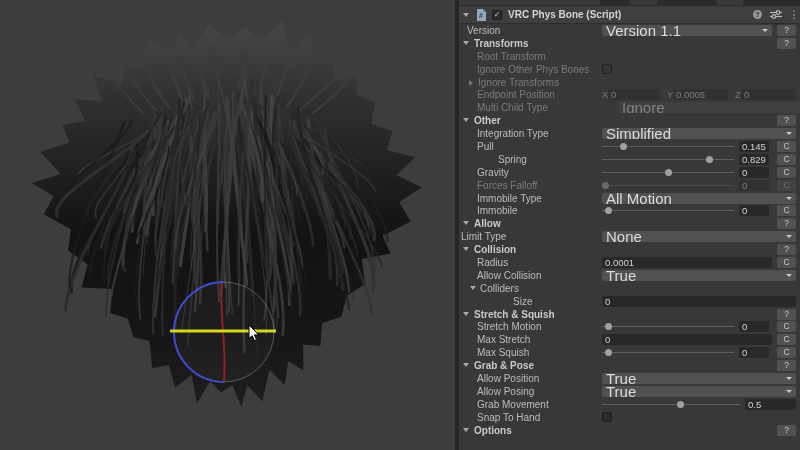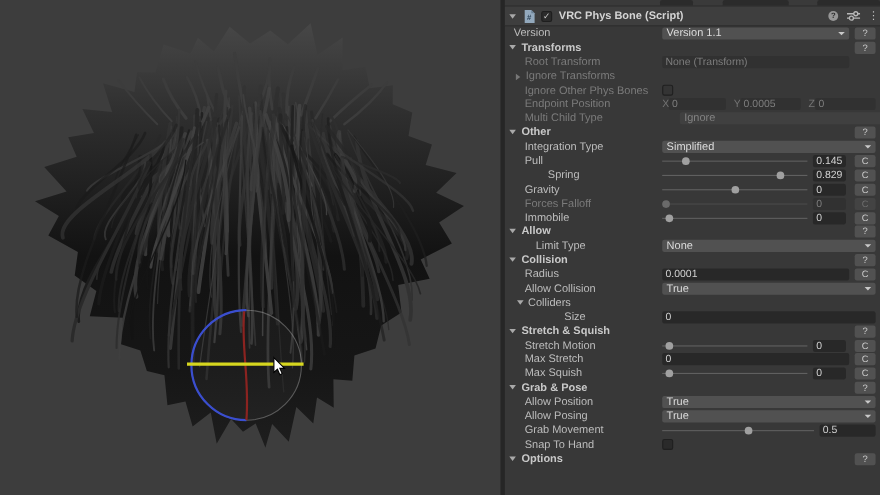--- a/index.html
+++ b/index.html
@@ -24,21 +24,21 @@
   .hdr-kebab{position:absolute;left:330px;top:2px;color:#c2c2c2;font-size:10px;line-height:13px;letter-spacing:0;}
   
   .rows{position:absolute;left:0;top:24px;width:341px;}
   .irow{position:relative;height:12.9px;}
   .lbl{position:absolute;top:1px;font-size:10px;color:#bdbdbd;white-space:nowrap;}
   .irow.sec .lbl{font-weight:bold;color:#c9c9c9;}
   .irow.dim .lbl{color:#7b7b7b;}
   .ftri{position:absolute;top:4px;}
   .val{position:absolute;left:143px;top:1px;width:194px;height:11px;}
   .dd{position:absolute;top:0;height:11px;box-sizing:border-box;background:#515151;border-radius:2px;
-      font-size:10px;color:#dcdcdc;padding:0 12px 0 4px;line-height:11px;overflow:hidden;white-space:nowrap;}
+      font-size:15px;color:#dcdcdc;padding:0 12px 0 4px;line-height:11px;overflow:hidden;white-space:nowrap;}
   .dd::after{content:'';position:absolute;right:4px;top:4px;border-left:3px solid transparent;border-right:3px solid transparent;border-top:3.5px solid #c9c9c9;}
   .dim .dd{background:#404040;color:#828282;}
   .dim .dd::after{border-top-color:#6f6f6f;}
   .fld{position:absolute;top:0;height:11px;box-sizing:border-box;background:#282828;border-radius:2px;
        font-size:9.5px;color:#d2d2d2;padding:0 2px 0 3px;line-height:11px;overflow:hidden;white-space:nowrap;}
   .dim .fld{color:#7e7e7e;background:#313131;}
   .objfld{color:#9a9a9a;}
   .cbtn{position:absolute;left:175px;top:0;width:19px;height:11px;background:#515151;border-radius:2px;
         color:#c9c9c9;font-size:8.5px;text-align:center;line-height:11px;}
   .dim .cbtn{background:#434343;color:#6e6e6e;}
@@ -318,34 +318,31 @@
         </div>
         <div class="irow sec">
           <div class="tri-d ftri" style="left: 4px;"></div>
           <span class="lbl" style="left: 15px;">Transforms</span>
           <div class="val">
             <div class="cbtn">?</div>
           </div>
         </div>
         <div class="irow dim">
           <span class="lbl" style="left: 18px;">Root Transform</span>
-          <div class="val">
-            <div class="fld objfld" style="left: 0px; width: 170px;">None (Transform)</div>
+        </div>
+        <div class="irow dim">
+          <span class="lbl" style="left: 18px;">Ignore Other Phys Bones</span>
+          <div class="val">
+            <div class="cb"></div>
           </div>
         </div>
         <div class="irow dim">
           <div class="tri-r ftri" style="left: 10px;"></div>
           <span class="lbl" style="left: 19px;">Ignore Transforms</span>
           <div class="val"></div>
-        </div>
-        <div class="irow dim">
-          <span class="lbl" style="left: 18px;">Ignore Other Phys Bones</span>
-          <div class="val">
-            <div class="cb"></div>
-          </div>
         </div>
         <div class="irow dim">
           <span class="lbl" style="left: 18px;">Endpoint Position</span>
           <div class="val">
             <span class="axl" style="left: 0px;">X</span>
             <div class="fld" style="left: 6px; width: 52px;">0</div>
             <span class="axl" style="left: 65px;">Y</span>
             <div class="fld" style="left: 71px; width: 55px;">0.0005</div>
             <span class="axl" style="left: 133px;">Z</span>
             <div class="fld" style="left: 139px; width: 55px;">0</div>
@@ -404,38 +401,44 @@
           <span class="lbl" style="left: 18px;">Forces Falloff</span>
           <div class="val">
             <div class="track" style="width: 132px;">
               <div class="knob" style="left: 0px;"></div>
             </div>
             <div class="fld" style="left: 137px; width: 30px;">0</div>
             <div class="cbtn">C</div>
           </div>
         </div>
         <div class="irow">
+          <span class="lbl" style="left: 18px;">Immobile Type</span>
+          <div class="val">
+            <div class="dd" style="left: 0px; width: 194px;">All Motion</div>
+          </div>
+        </div>
+        <div class="irow">
           <span class="lbl" style="left: 18px;">Immobile</span>
           <div class="val">
             <div class="track" style="width: 132px;">
               <div class="knob" style="left: 2.5px;"></div>
             </div>
             <div class="fld" style="left: 137px; width: 30px;">0</div>
             <div class="cbtn">C</div>
           </div>
         </div>
         <div class="irow sec">
           <div class="tri-d ftri" style="left: 4px;"></div>
           <span class="lbl" style="left: 15px;">Allow</span>
           <div class="val">
             <div class="cbtn">?</div>
           </div>
         </div>
         <div class="irow">
-          <span class="lbl" style="left: 28px;">Limit Type</span>
+          <span class="lbl" style="left: 2px;">Limit Type</span>
           <div class="val">
             <div class="dd" style="left: 0px; width: 194px;">None</div>
           </div>
         </div>
         <div class="irow sec">
           <div class="tri-d ftri" style="left: 4px;"></div>
           <span class="lbl" style="left: 15px;">Collision</span>
           <div class="val">
             <div class="cbtn">?</div>
           </div>

